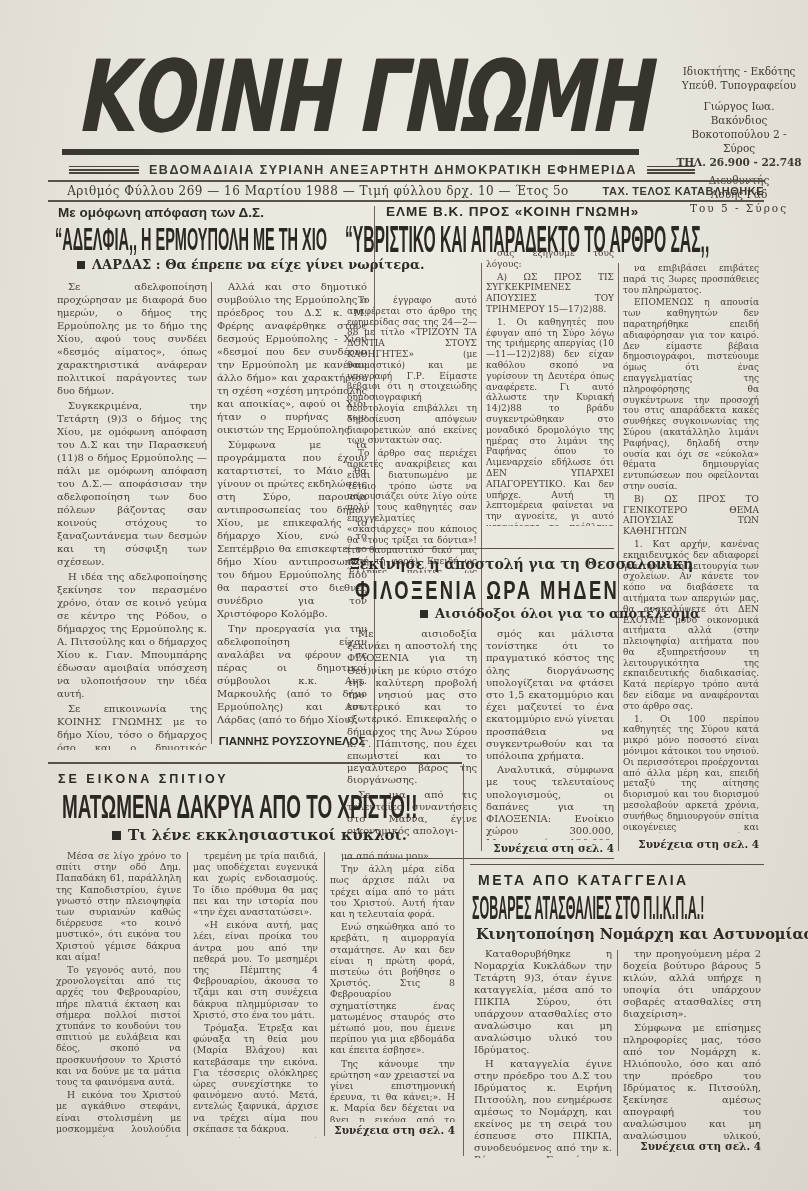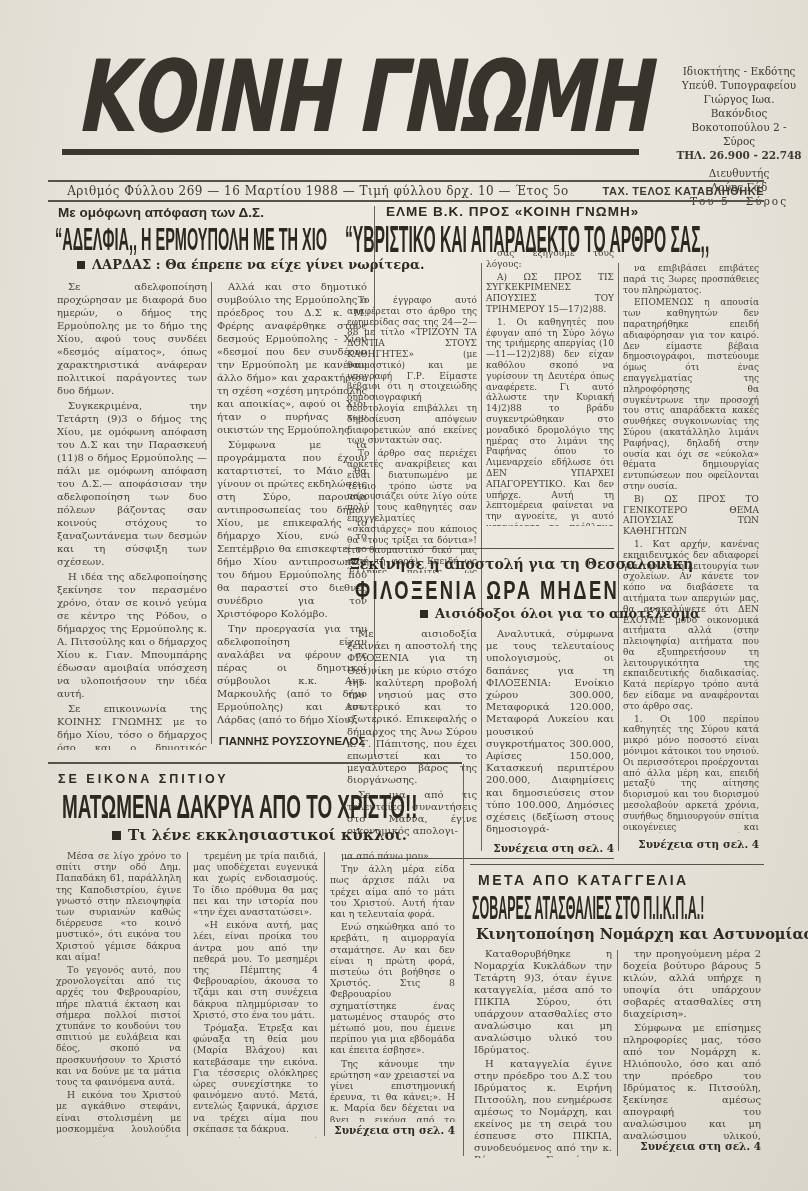--- a/index.html
+++ b/index.html
@@ -57,28 +57,33 @@
 <div id="page">
 
   <div class="abs" style="left:80px; top:62px;">
     <div class="logo">ΚΟΙΝΗ ΓΝΩΜΗ</div>
   </div>
   <div class="mast-bar" style="left:62px; top:149px; width:577px; height:6px;"></div>
 
   <div class="abs info" style="left:674px; top:64px; width:130px;">
     <div>Ιδιοκτήτης - Εκδότης</div>
     <div>Υπεύθ. Τυπογραφείου</div>
-    <div style="margin-top:0;">Γιώργος Ιωα. Βακόνδιος</div>
+    <div style="margin-top:7px;">Γιώργος Ιωα. Βακόνδιος</div>
     <div>Βοκοτοπούλου 2 - Σύρος</div>
     <div class="b">ΤΗΛ. 26.900 - 22.748</div>
     <div style="margin-top:4px;">Διευθυντής</div>
     <div>Λούης Γάδ</div>
     <div style="letter-spacing:2px;">Του 5 - Σύρος</div>
   </div>
 
+  <div class="abs" style="left:62px; top:163px; width:640px; display:flex; align-items:center; justify-content:center; gap:10px;">
+    <div class="deco" style="width:70px;"></div>
+    <div class="tagline">ΕΒΔΟΜΑΔΙΑΙΑ  ΣΥΡΙΑΝΗ  ΑΝΕΞΑΡΤΗΤΗ  ΔΗΜΟΚΡΑΤΙΚΗ  ΕΦΗΜΕΡΙΔΑ</div>
+    <div class="deco" style="width:48px;"></div>
+  </div>
 
   <div class="rule-h" style="left:48px; top:180px; width:716px; height:2px;"></div>
   <div class="abs issue" style="left:48px; top:184px; width:540px; text-align:center;">Αριθμός Φύλλου 269 — 16 Μαρτίου 1988 — Τιμή φύλλου δρχ. 10 — Έτος 5ο</div>
   <div class="abs postal" style="left:588px; top:185px; width:176px; text-align:right;">ΤΑΧ. ΤΕΛΟΣ ΚΑΤΑΒΛΗΘΗΚΕ</div>
   <div class="rule-h" style="left:48px; top:200px; width:716px; height:2px;"></div>
 
   <div>
     <div class="abs kicker" style="left:58px; top:205px; font-size:13.5px;">Με ομόφωνη απόφαση των Δ.Σ.</div>
     <div class="abs headline" style="left:55px; top:221px; font-size:25px; transform:scaleX(0.58) scaleY(1.25);">“ΑΔΕΛΦΙΑ,, Η ΕΡΜΟΥΠΟΛΗ ΜΕ ΤΗ ΧΙΟ</div>
     <div class="abs subhead" style="left:66px; top:257px; font-size:13px;margin-left:11px;"><span class="sq"></span><span>ΛΑΡΔΑΣ : Θα έπρεπε να είχε γίνει νωρίτερα.</span></div>
@@ -128,20 +133,21 @@
   <div>
     <div class="rule-h" style="left:345px; top:548px; width:269px;"></div>
     <div class="abs" style="left:350px; top:556px; font-weight:bold; font-size:14px; color:#2e2b26;">Ξεκίνησε η αποστολή για τη Θεσσαλονίκη</div>
     <div class="abs headline" style="left:355px; top:576px; font-size:23px; letter-spacing:3px; transform:scaleX(0.8) scaleY(1.1);">ΦΙΛΟΞΕΝΙΑ ΩΡΑ ΜΗΔΕΝ</div>
     <div class="abs subhead" style="left:372px; top:606px; font-size:13px;padding-left:48px;"><span class="sq"></span><span>Αισιόδοξοι όλοι για το αποτέλεσμα</span></div>
     <div class="bodycol b95" style="left:347px; top:628px; width:130px; height:212px;">
         <p>Με αισιοδοξία ξεκινάει η αποστολή της ΦΙΛΟΞΕΝΙΑ για τη Θεσ)νίκη με κύριο στόχο την καλύτερη προβολή του νησιού μας στο εσωτερικό και το εξωτερικό. Επικεφαλής ο δήμαρχος της Άνω Σύρου κ. Γ. Πάπιτσης, που έχει επωμιστεί και το μεγαλύτερο βάρος της διοργάνωσης.</p>
         <p>Σε μια από τις τελευταίες συναντήσεις στο Μάννα, έγινε οικονομικός απολογι-</p>
       </div>
     <div class="bodycol b95" style="left:486px; top:628px; width:128px; height:212px;">
+        <p>σμός και μάλιστα τονίστηκε ότι το πραγματικό κόστος της όλης διοργάνωσης υπολογίζεται να φτάσει στο 1,5 εκατομμύριο και έχει μαζευτεί το ένα εκατομμύριο ενώ γίνεται προσπάθεια να συγκεντρωθούν και τα υπόλοιπα χρήματα.</p>
         <p>Αναλυτικά, σύμφωνα με τους τελευταίους υπολογισμούς, οι δαπάνες για τη ΦΙΛΟΞΕΝΙΑ: Ενοίκιο χώρου 300.000, Μεταφορικά 120.000, Μεταφορά Λυκείου και μουσικού συγκροτήματος 300.000, Αφίσες 150.000, Κατασκευή περιπτέρου 200.000, Διαφημίσεις και δημοσιεύσεις στον τύπο 100.000, Δημόσιες σχέσεις (δεξίωση στους δημοσιογρά-</p>
       </div>
     <div class="abs cont" style="left:486px; top:842px; width:128px;">Συνέχεια στη σελ. 4</div>
     <div class="rule-h" style="left:345px; top:858px; width:269px;"></div>
   </div>
 
   <div>
     <div class="rule-h" style="left:48px; top:762px; width:414px; height:2px;"></div>
     <div class="abs kicker" style="left:58px; top:772px; font-size:12.5px; letter-spacing:3px;">ΣΕ ΕΙΚΟΝΑ ΣΠΙΤΙΟΥ</div>
     <div class="abs headline" style="left:62px; top:789px; font-size:27px; transform:scaleX(0.70) scaleY(1.2);">ΜΑΤΩΜΕΝΑ ΔΑΚΡΥΑ ΑΠΟ ΤΟ ΧΡΙΣΤΟ!!</div>

